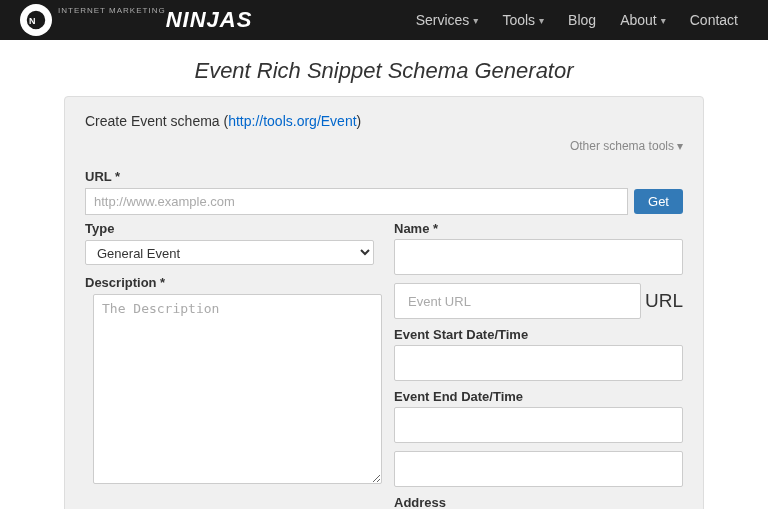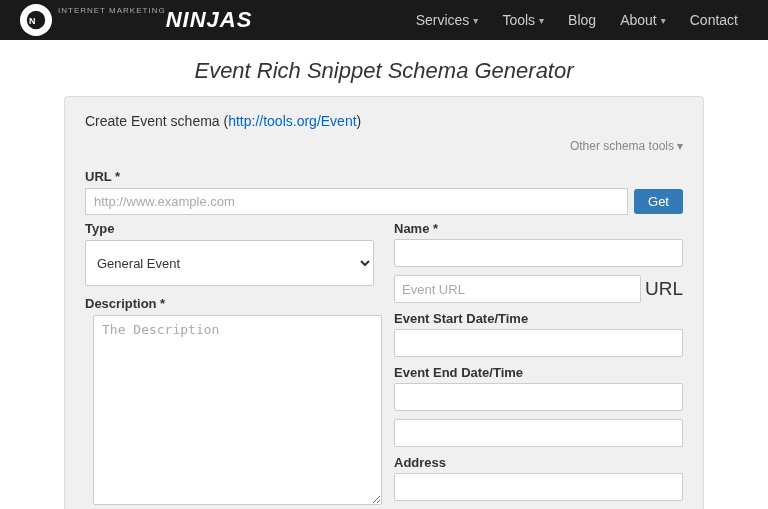--- a/index.html
+++ b/index.html
@@ -176,37 +176,37 @@
     }
     .form-group label {
       display: block;
       font-size: 13px;
       font-weight: bold;
       color: #333;
       margin-bottom: 4px;
     }
     .form-group input[type="text"] {
       width: 100%;
-      padding: 4px 7px;
+      padding: 4px 13px;
       border: 1px solid #ccc;
       border-radius: 2px;
       background: #fff;
       font-size: 13px;
       color: #333;
-      height: 28px;
+      height: 36px;
     }
     .form-group select {
       width: 100%;
       padding: 4px 7px;
       border: 1px solid #ccc;
       border-radius: 2px;
       background: #fff;
       font-size: 13px;
       color: #333;
-      height: 46px;
+      height: 25px;
     }
     .form-group textarea {
       width: 100%;
       padding: 6px 8px;
       border: 1px solid #ccc;
       border-radius: 2px;
       background: #fff;
       font-size: 13px;
       color: #999;
       resize: vertical;

